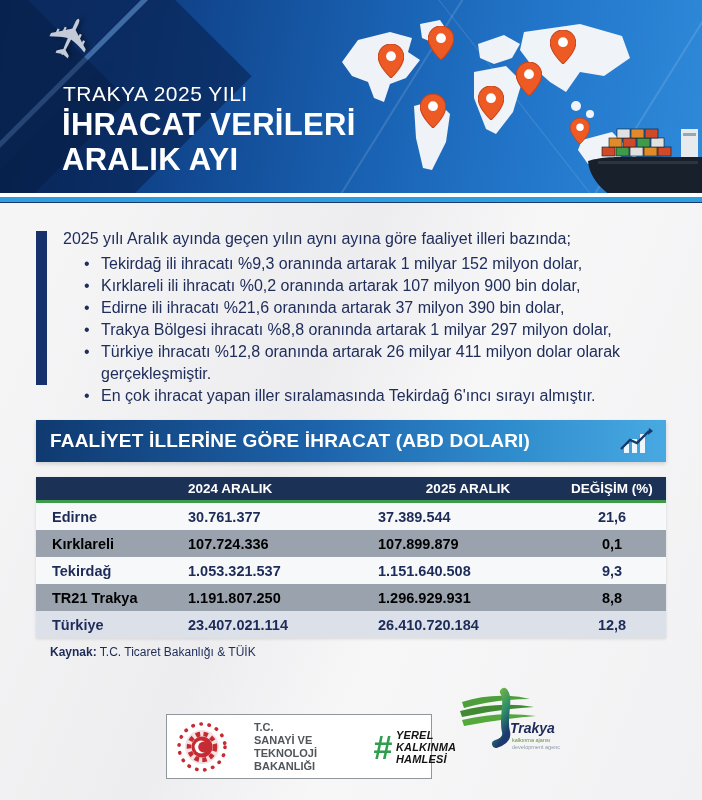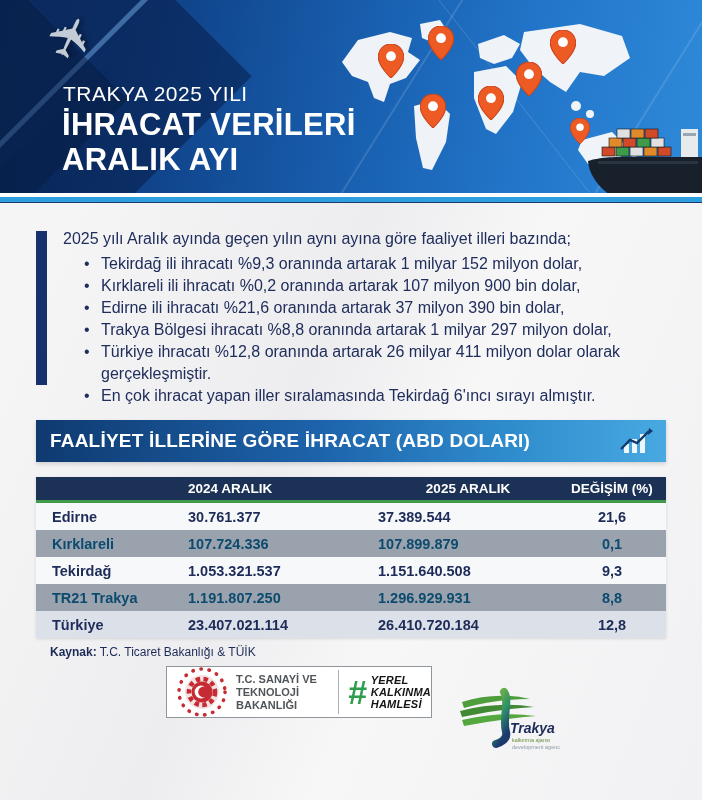--- a/index.html
+++ b/index.html
@@ -69,34 +69,34 @@
 
   
   .table { position:absolute; left:36px; top:477px; width:630px; box-shadow:0 1px 3px rgba(0,0,0,.12); }
   .thead {
     display:flex; align-items:center; height:26px;
     background:#1c3156; border-bottom:3px solid #3f9b4a;
   }
   .th { color:#ffffff; font-weight:700; font-size:13.5px; text-align:center; }
   .tr { display:flex; align-items:center; height:27px; font-weight:700; font-size:14.5px; color:#1d2b58; }
   .tr.light { background:#f7f8fa; }
-  .tr.gray  { background:#9aa2ae; color:#0c4a6e; }
+  .tr.gray  { background:#9aa2ae; color:#000000; }
   .tr.final { background:#dce1e9; }
   .c-name { width:152px; text-align:left; padding-left:16px; }
   .c-a { width:190px; text-align:left; }
   .c-b { width:180px; }
   .c-c { width:108px; text-align:center; }
 
   .source { position:absolute; left:50px; top:645px; font-size:12px; color:#1d2b58; }
   .source b { font-weight:700; }
 
   
   .logo-box {
-    position:absolute; left:166px; top:666px; width:266px; height:52px;
-    background:#ffffff; border:1.5px solid #8f969c; display:flex; align-items:center;
+    position:absolute; left:166px; top:714px; width:266px; height:65px;
+    background:#ffffff; border:1.5px solid #8f969c; display:flex; align-items:center;gap:18px;
   }
   .emblem { margin-left:9px; flex:0 0 auto; display:flex; }
   .ministry-text { margin-left:8px; font-size:11px; font-weight:700; color:#50555a; line-height:13px; }
   .vdiv { width:1px; height:44px; background:#aab0b5; margin:0 9px 0 11px; }
   .hamle { display:flex; align-items:center; }
   .hash { color:#2f9e4e; font-size:34px; font-weight:800; font-style:italic; margin-right:4px; line-height:34px; }
   .hamle-text { font-size:11px; font-weight:800; font-style:italic; color:#141414; line-height:12px; letter-spacing:.2px; text-transform:uppercase; }
   .trakya { position:absolute; left:448px; top:686px; }
 </style>
 </head>

